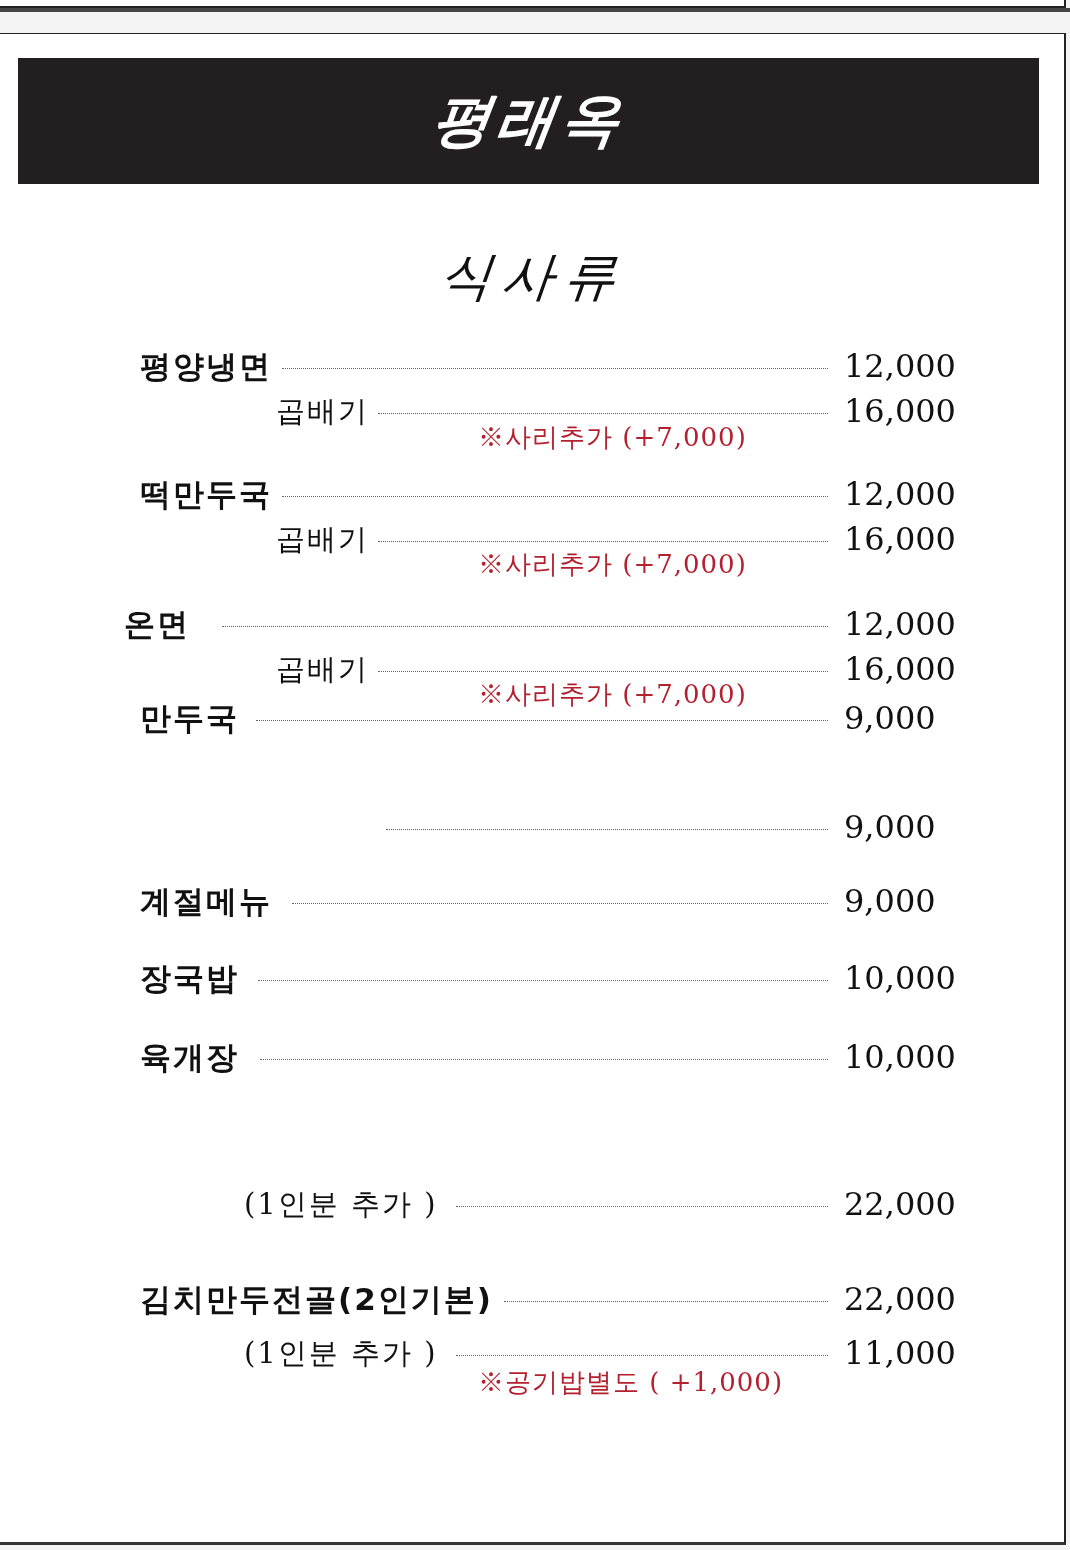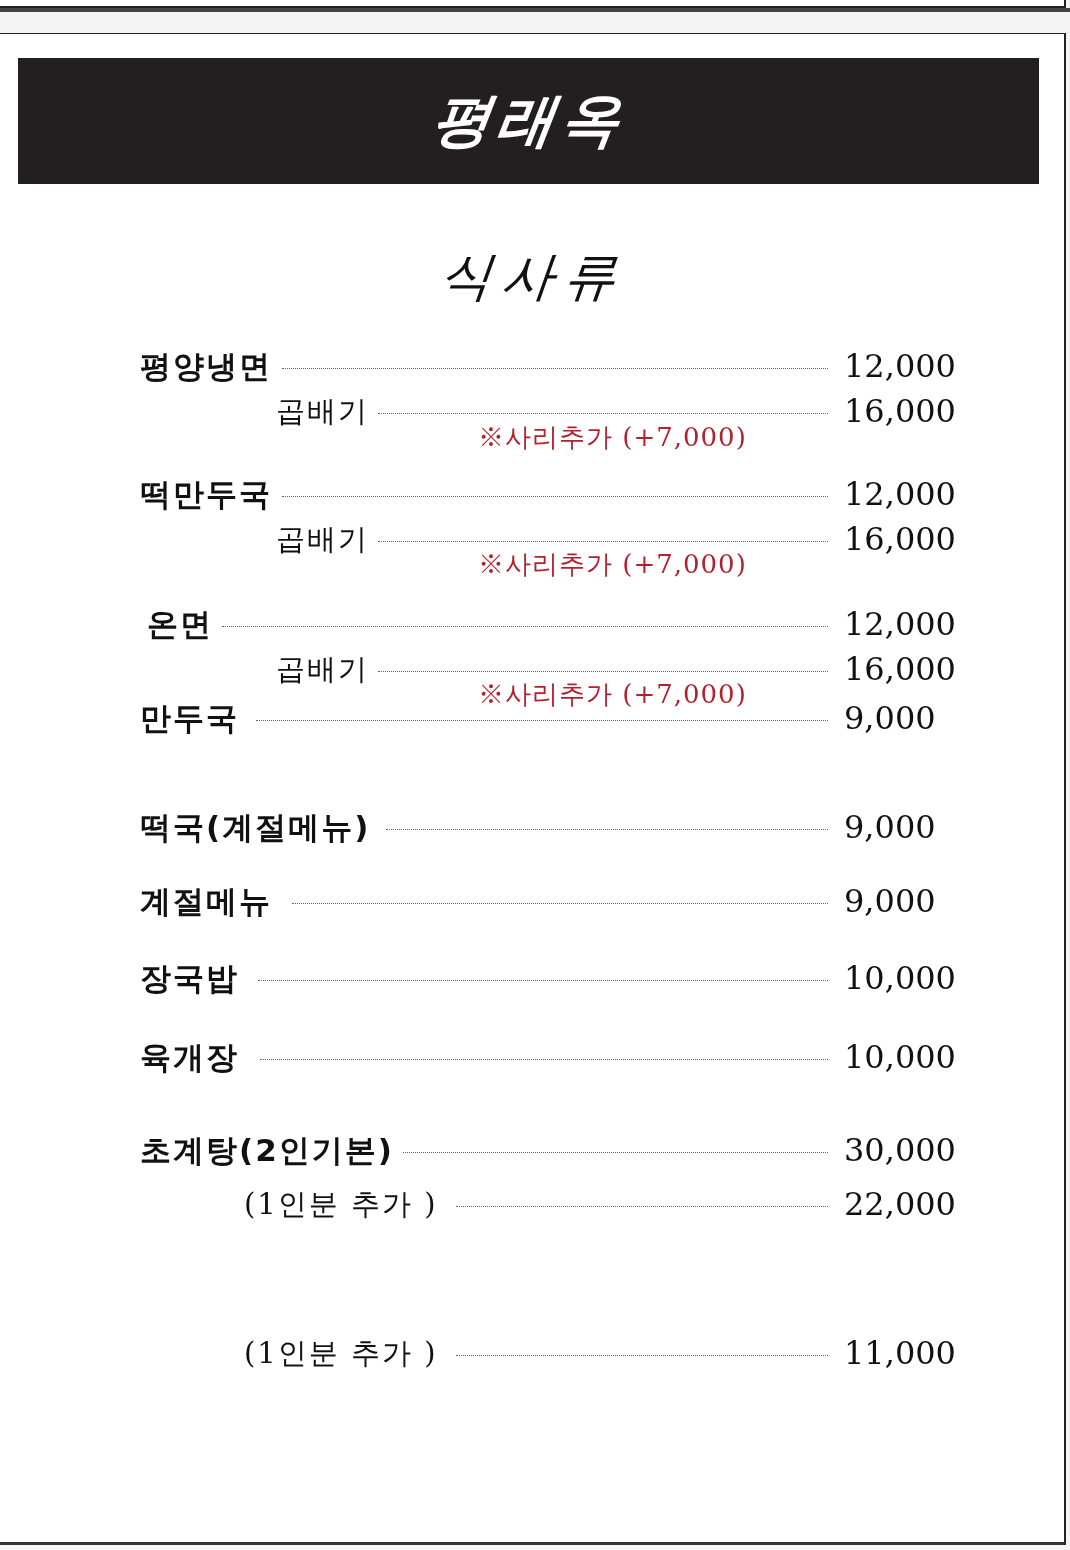--- a/index.html
+++ b/index.html
@@ -82,39 +82,38 @@
     <span class="price">12,000</span>
   </div>
   <div class="row" style="top:485px">
     <span class="name sub" style="left:276px">곱배기</span>
     <span class="leader" style="left:378px;width:450px"></span>
     <span class="price">16,000</span>
   </div>
   <div class="note" style="left:478px;top:513px">※사리추가 (+7,000)</div>
 
   <div class="row" style="top:570px">
-    <span class="name" style="left:147px">온면</span>
+    <span class="name" style="left:124px">온면</span>
     <span class="leader" style="left:222px;width:606px"></span>
     <span class="price">12,000</span>
   </div>
   <div class="row" style="top:615px">
     <span class="name sub" style="left:276px">곱배기</span>
     <span class="leader" style="left:378px;width:450px"></span>
     <span class="price">16,000</span>
   </div>
   <div class="note" style="left:478px;top:643px">※사리추가 (+7,000)</div>
 
   <div class="row" style="top:664px">
     <span class="name" style="left:140px">만두국</span>
     <span class="leader" style="left:256px;width:572px"></span>
     <span class="price">9,000</span>
   </div>
 
   <div class="row" style="top:773px">
-    <span class="name" style="left:140px">떡국(계절메뉴)</span>
     <span class="leader" style="left:386px;width:442px"></span>
     <span class="price">9,000</span>
   </div>
 
   <div class="row" style="top:847px">
     <span class="name" style="left:140px">계절메뉴</span>
     <span class="leader" style="left:292px;width:536px"></span>
     <span class="price">9,000</span>
   </div>
 
@@ -123,29 +122,30 @@
     <span class="leader" style="left:258px;width:570px"></span>
     <span class="price">10,000</span>
   </div>
 
   <div class="row" style="top:1003px">
     <span class="name" style="left:140px">육개장</span>
     <span class="leader" style="left:260px;width:568px"></span>
     <span class="price">10,000</span>
   </div>
 
-  <div class="row" style="top:1096px">
-    <span class="name" style="left:140px">초계탕(2인기본)</span>
-    <span class="leader" style="left:403px;width:425px"></span>
-    <span class="price">30,000</span>
-  </div>
   <div class="row" style="top:1150px">
     <span class="name sub" style="left:244px">(1인분 추가 )</span>
     <span class="leader" style="left:456px;width:372px"></span>
     <span class="price">22,000</span>
   </div>
 
+  <div class="row" style="top:1245px">
+    <span class="name" style="left:140px">김치만두전골(2인기본)</span>
+    <span class="leader" style="left:504px;width:324px"></span>
+    <span class="price">22,000</span>
+  </div>
   <div class="row" style="top:1299px">
     <span class="name sub" style="left:244px">(1인분 추가 )</span>
     <span class="leader" style="left:456px;width:372px"></span>
     <span class="price">11,000</span>
   </div>
+  <div class="note" style="left:478px;top:1331px">※공기밥별도 ( +1,000)</div>
 </div>
 
 </body></html>

